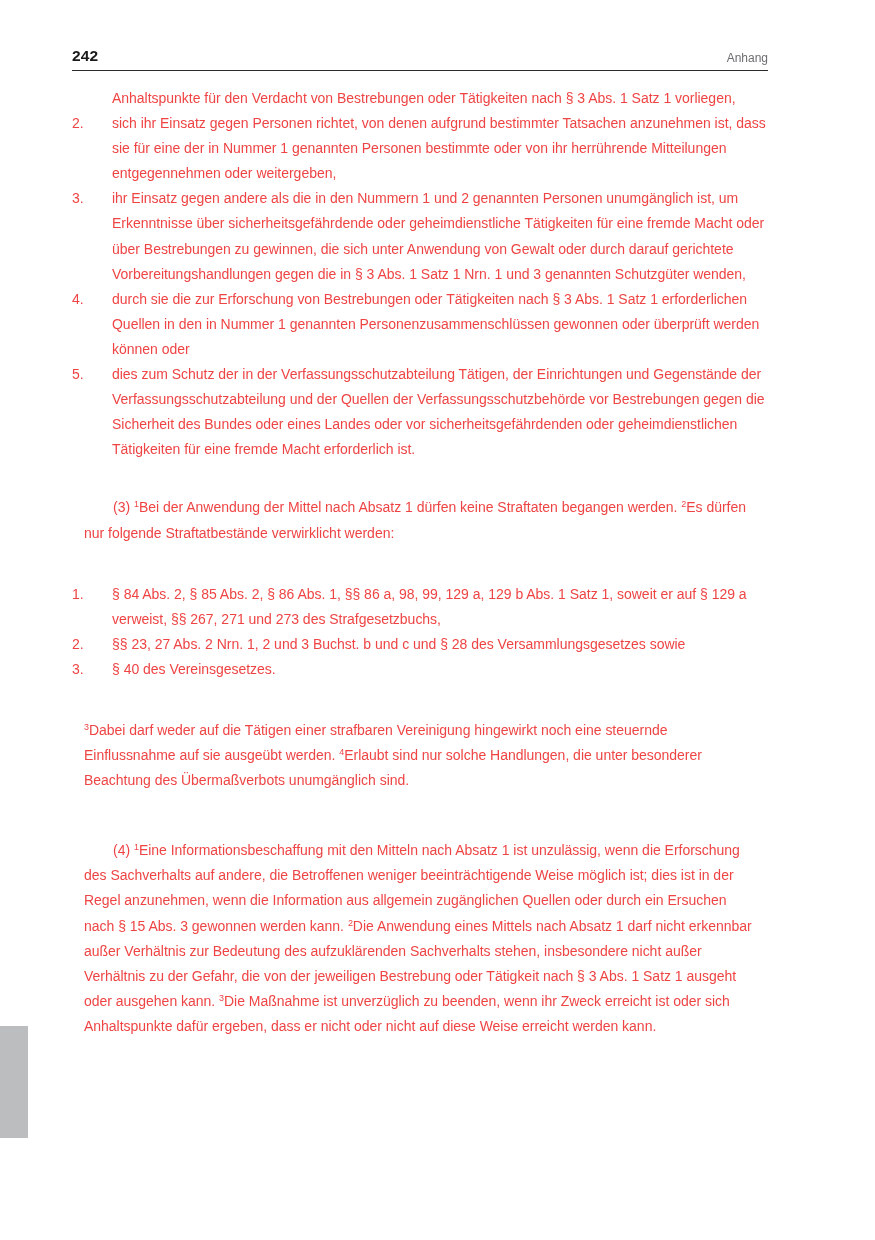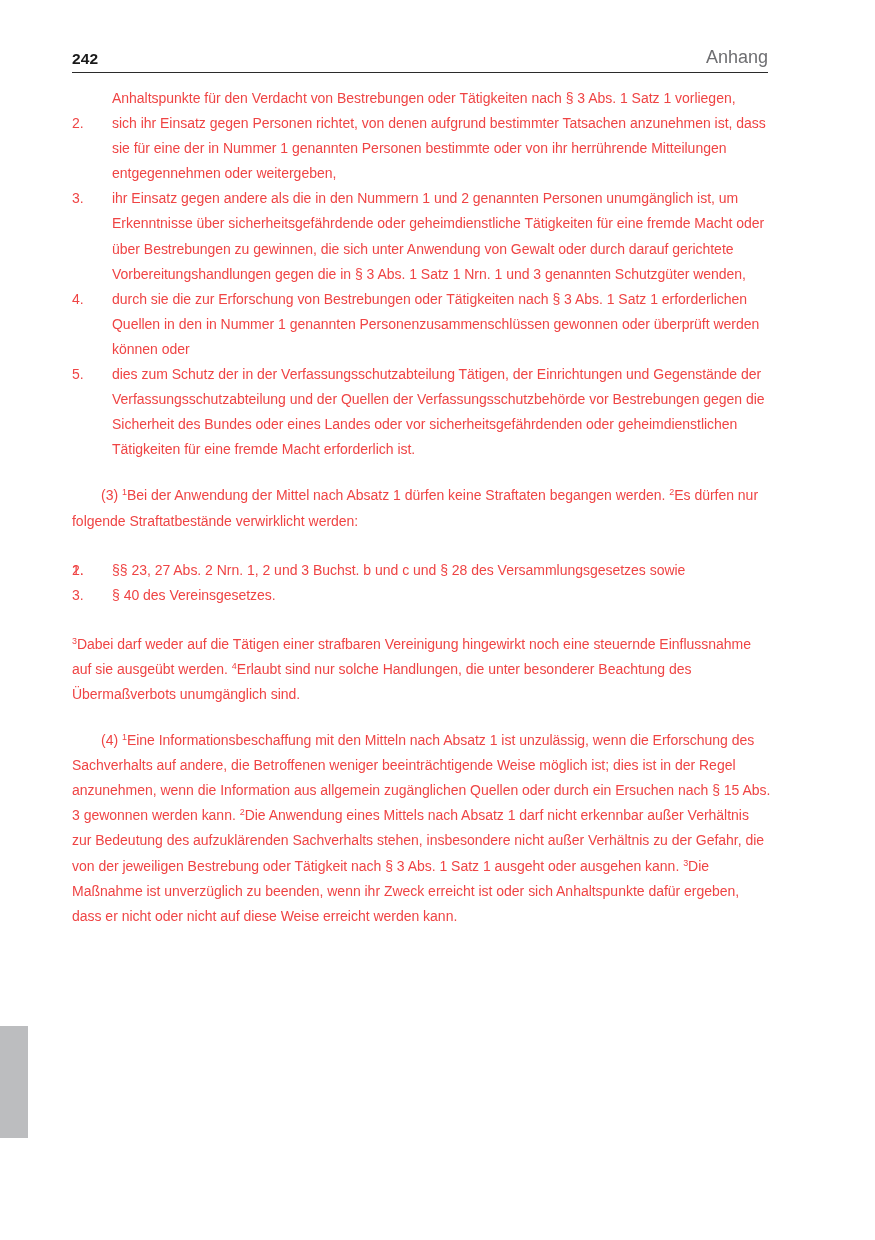--- a/index.html
+++ b/index.html
@@ -48,21 +48,21 @@
     box-sizing: border-box;
   }
   .folio {
     font-size: 15.5px;
     font-weight: 700;
     color: #1a1a1a;
     letter-spacing: .1px;
     line-height: 1;
   }
   .runhead-title {
-    font-size: 18px;
+    font-size: 12px;
     font-weight: 400;
     color: #6e6e71;
     line-height: 1;
   }
 
   
   .body-col {
     position: absolute;
     left: 72px;
     top: 86px;
@@ -93,21 +93,21 @@
     top: 0;
     width: 30px;
     text-align: left;
   }
   
   .cont {
     padding-left: 40px;
   }
 
   p.para {
-    margin: 0;
+    margin: 12px;
   }
   p.para.indent-first {
     text-indent: 29px;
   }
   .gap-md { height: 21px; }
   .gap-lg { height: 24px; }
 
   sup {
     font-size: 0.64em;
     line-height: 0;
@@ -151,20 +151,21 @@
 
     <div class="gap-md"></div>
 
     <p class="blk para indent-first"><span>(3)</span> <sup>1</sup><span>Bei der Anwendung der Mittel nach Absatz 1 dürfen keine Straftaten begangen werden.</span> <sup>2</sup><span>Es dürfen nur folgende Straftatbestände verwirklicht werden:</span></p>
 
     <div class="gap-lg"></div>
 
     <ol class="lst blk">
       <li>
         <span class="num">1.</span>
+        <span>§ 84 Abs. 2, § 85 Abs. 2, § 86 Abs. 1, §§ 86 a, 98, 99, 129 a, 129 b Abs. 1 Satz 1, soweit er auf § 129 a verweist, §§ 267, 271 und 273 des Strafgesetzbuchs,</span>
       </li>
       <li>
         <span class="num">2.</span>
         <span>§§ 23, 27 Abs. 2 Nrn. 1, 2 und 3 Buchst. b und c und § 28 des Versammlungsgesetzes sowie</span>
       </li>
       <li>
         <span class="num">3.</span>
         <span>§ 40 des Vereinsgesetzes.</span>
       </li>
     </ol>

